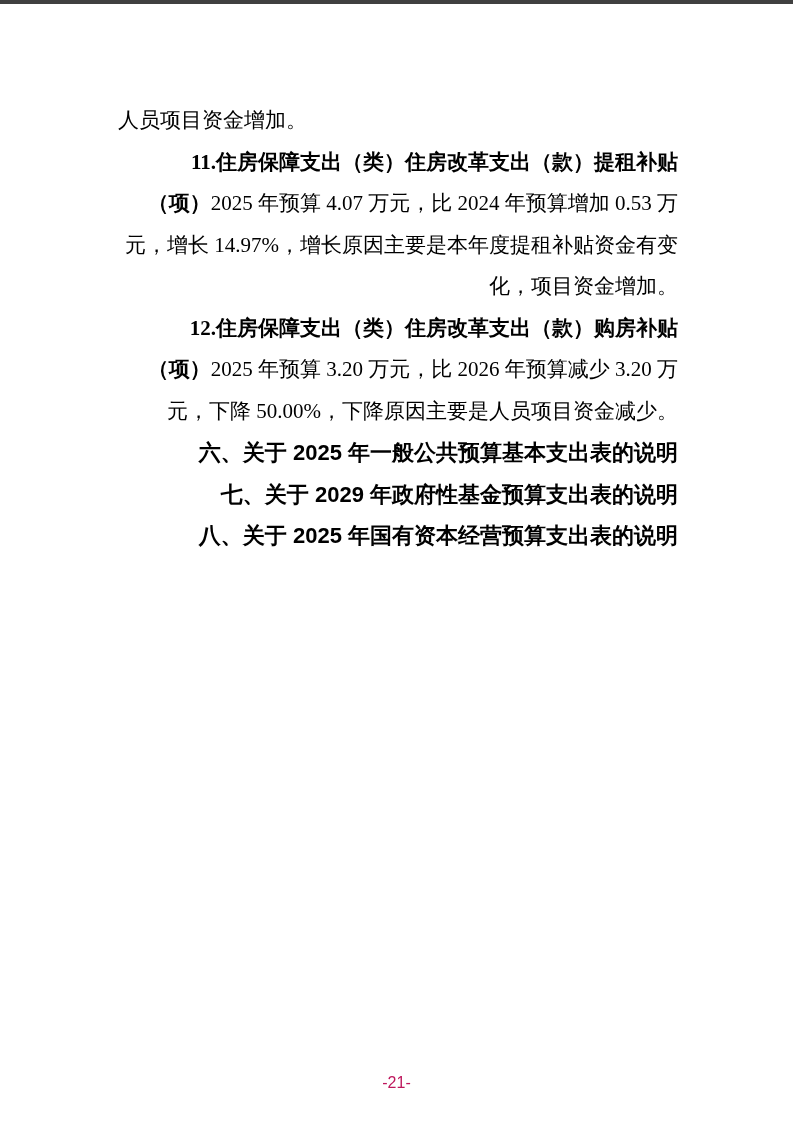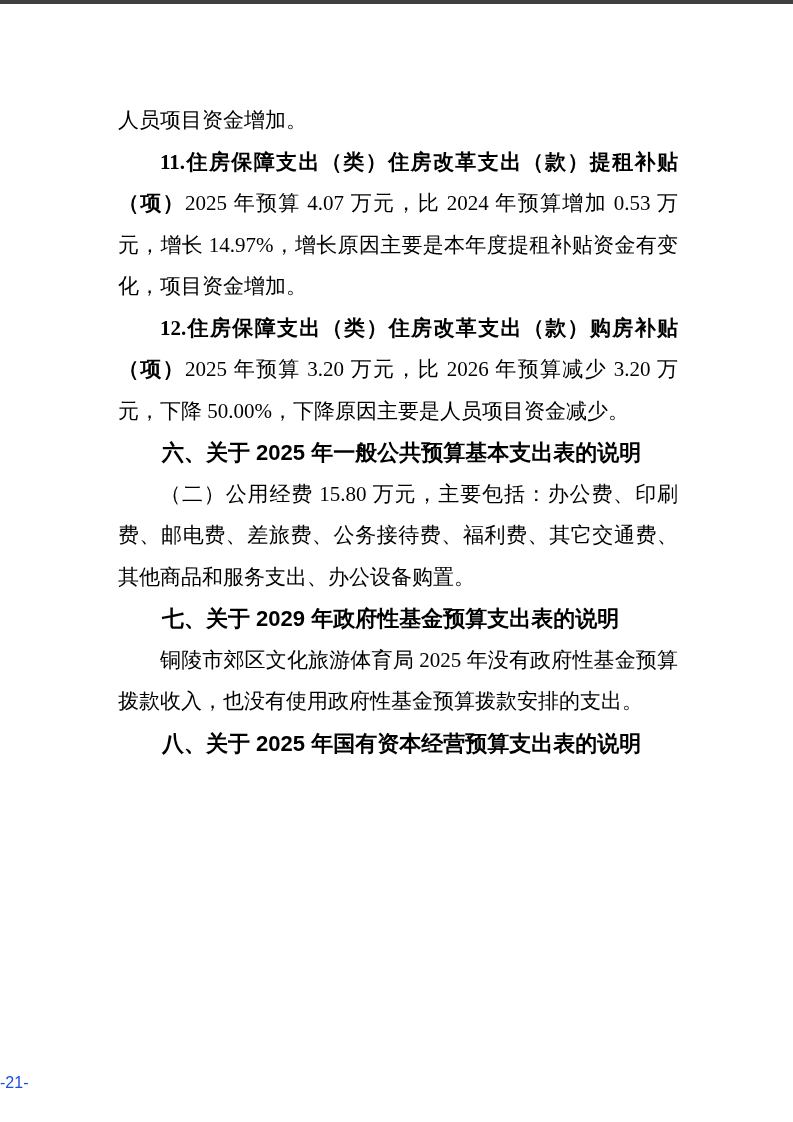--- a/index.html
+++ b/index.html
@@ -36,44 +36,43 @@
   }
   p.heading {
     font-size: 22px;
     line-height: 41.5px;
     font-weight: bold;
     font-family: "Liberation Sans", "DejaVu Sans", sans-serif;
     text-align: left;
   }
   p.indent {
     text-indent: 2em;
+    text-align: right;
   }
   .run { font-weight: normal; }
   .run-bold { font-weight: bold; }
   .page-number {
     position: absolute;
     left: 0;
     right: 0;
     top: 1068px;
     height: 22px;
-    text-align: left;
+    text-align: center;
     font-size: 16px;
     line-height: 22px;
-    color: #1d4ed8;
+    color: #be185d;
     font-family: "Liberation Sans", "DejaVu Sans", sans-serif;
   }
 </style>
 </head>
 <body>
 
 <div class="page">
   <div class="doc-body">
       <p class="para"><span class="run">人员项目资金增加。</span></p>
       <p class="para indent"><span class="run run-bold">11.住房保障支出（类）住房改革支出（款）提租补贴（项）</span><span class="run">2025 年预算 4.07 万元，比 2024 年预算增加 0.53 万元，增长 14.97%，增长原因主要是本年度提租补贴资金有变化，项目资金增加。</span></p>
       <p class="para indent"><span class="run run-bold">12.住房保障支出（类）住房改革支出（款）购房补贴（项）</span><span class="run">2025 年预算 3.20 万元，比 2026 年预算减少 3.20 万元，下降 50.00%，下降原因主要是人员项目资金减少。</span></p>
       <p class="heading indent"><span class="run run-bold">六、关于 2025 年一般公共预算基本支出表的说明</span></p>
-      <p class="para indent"><span class="run">（二）公用经费 15.80 万元，主要包括：办公费、印刷费、邮电费、差旅费、公务接待费、福利费、其它交通费、其他商品和服务支出、办公设备购置。</span></p>
       <p class="heading indent"><span class="run run-bold">七、关于 2029 年政府性基金预算支出表的说明</span></p>
-      <p class="para indent"><span class="run">铜陵市郊区文化旅游体育局 2025 年没有政府性基金预算拨款收入，也没有使用政府性基金预算拨款安排的支出。</span></p>
       <p class="heading indent"><span class="run run-bold">八、关于 2025 年国有资本经营预算支出表的说明</span></p>
     </div>
   <div class="page-number">-21-</div>
 </div>
 
 </body></html>

